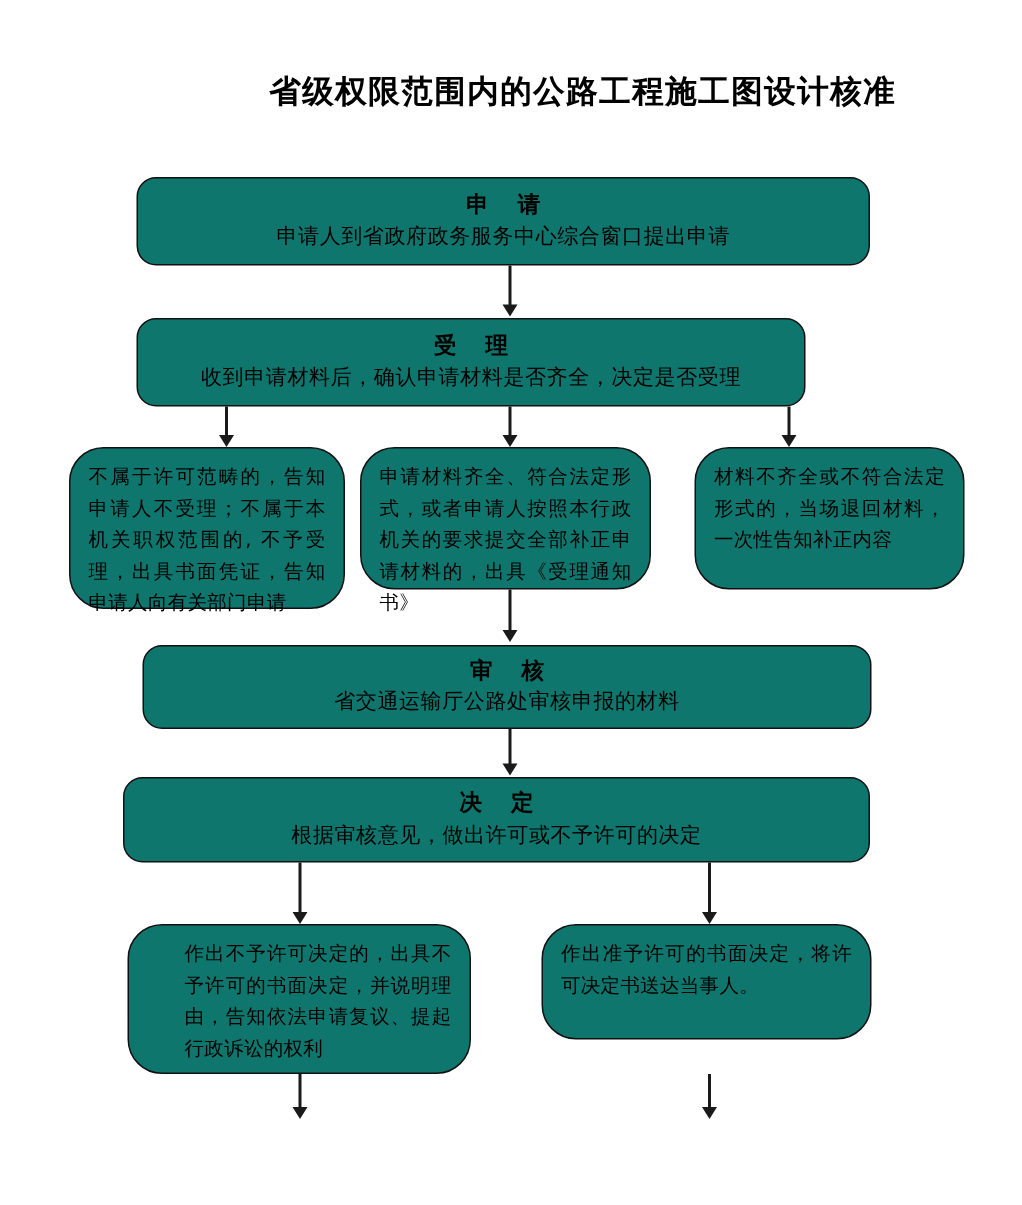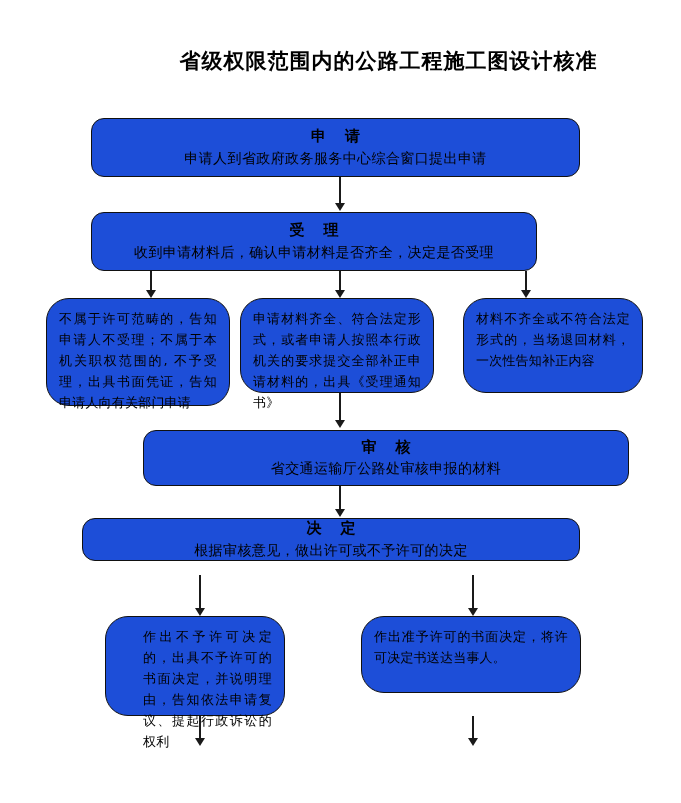--- a/index.html
+++ b/index.html
@@ -31,21 +31,21 @@
     letter-spacing: 1px;
     color: #000;
     white-space: nowrap;
     padding-left: 48px;
   }
   .node {
     position: absolute;
     box-sizing: border-box;
     border: 1.4px solid #111111;
     border-radius: 13px;
-    background: #1d4ed8;
+    background: #0f766e;
     display: flex;
     flex-direction: column;
     align-items: center;
     justify-content: center;
   }
   .node .head {
     font-size: 15px;
     font-weight: bold;
     letter-spacing: 7px;
     text-indent: 7px;
@@ -128,40 +128,40 @@
     <div class="body">申请材料齐全、符合法定形式，或者申请人按照本行政机关的要求提交全部补正申请材料的，出具《受理通知书》</div>
   </div>
 
   <div class="node branch" style="left:463px; top:298px; width:180px; height:95px;">
     <div class="body">材料不齐全或不符合法定形式的，当场退回材料，一次性告知补正内容</div>
   </div>
 
   <div class="conn" style="left:339px; top:393px; height:30px;"></div>
   <div class="arrowhead" style="left:335px; top:420px;"></div>
 
-  <div class="node wide" style="left:95px; top:430px; width:486px; height:56px;margin-left:48px;">
+  <div class="node wide" style="left:95px; top:430px; width:486px; height:56px;">
     <div class="head">审 核</div>
     <div class="body">省交通运输厅公路处审核申报的材料</div>
   </div>
 
   <div class="conn" style="left:339px; top:486px; height:26px;"></div>
   <div class="arrowhead" style="left:335px; top:509px;"></div>
 
-  <div class="node wide" style="left:82px; top:518px; width:498px; height:43px;">
+  <div class="node wide" style="left:82px; top:518px; width:498px; height:57px;">
     <div class="head">决 定</div>
     <div class="body">根据审核意见，做出许可或不予许可的决定</div>
   </div>
 
   <div class="conn" style="left:199px; top:575px; height:36px;"></div>
   <div class="arrowhead" style="left:195px; top:608px;"></div>
 
   <div class="conn" style="left:472px; top:575px; height:36px;"></div>
   <div class="arrowhead" style="left:468px; top:608px;"></div>
 
-  <div class="node branch" style="left:105px; top:616px; width:180px; height:100px;padding-left:37px;">
+  <div class="node branch" style="left:85px; top:616px; width:229px; height:100px;padding-left:37px;">
     <div class="body">作出不予许可决定的，出具不予许可的书面决定，并说明理由，告知依法申请复议、提起行政诉讼的权利</div>
   </div>
 
   <div class="node branch" style="left:361px; top:616px; width:220px; height:77px;">
     <div class="body">作出准予许可的书面决定，将许可决定书送达当事人。</div>
   </div>
 
   <div class="conn" style="left:199px; top:716px; height:25px;"></div>
   <div class="arrowhead" style="left:195px; top:738px;"></div>
 

